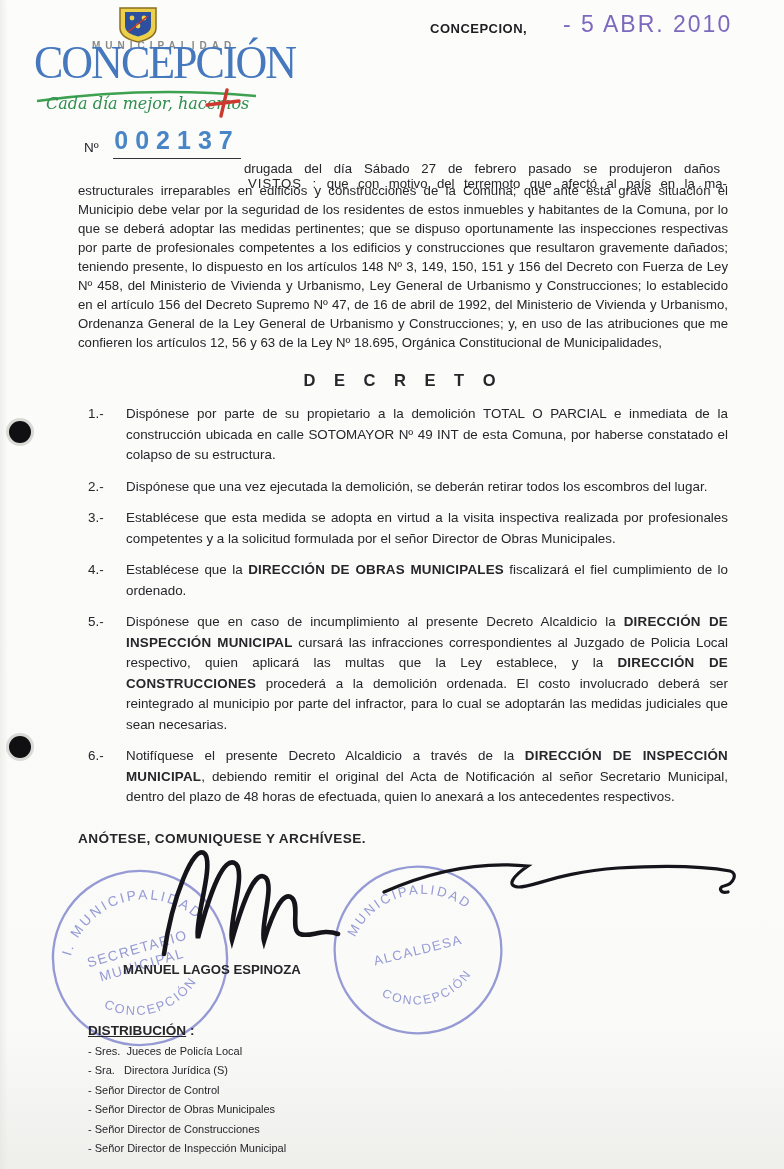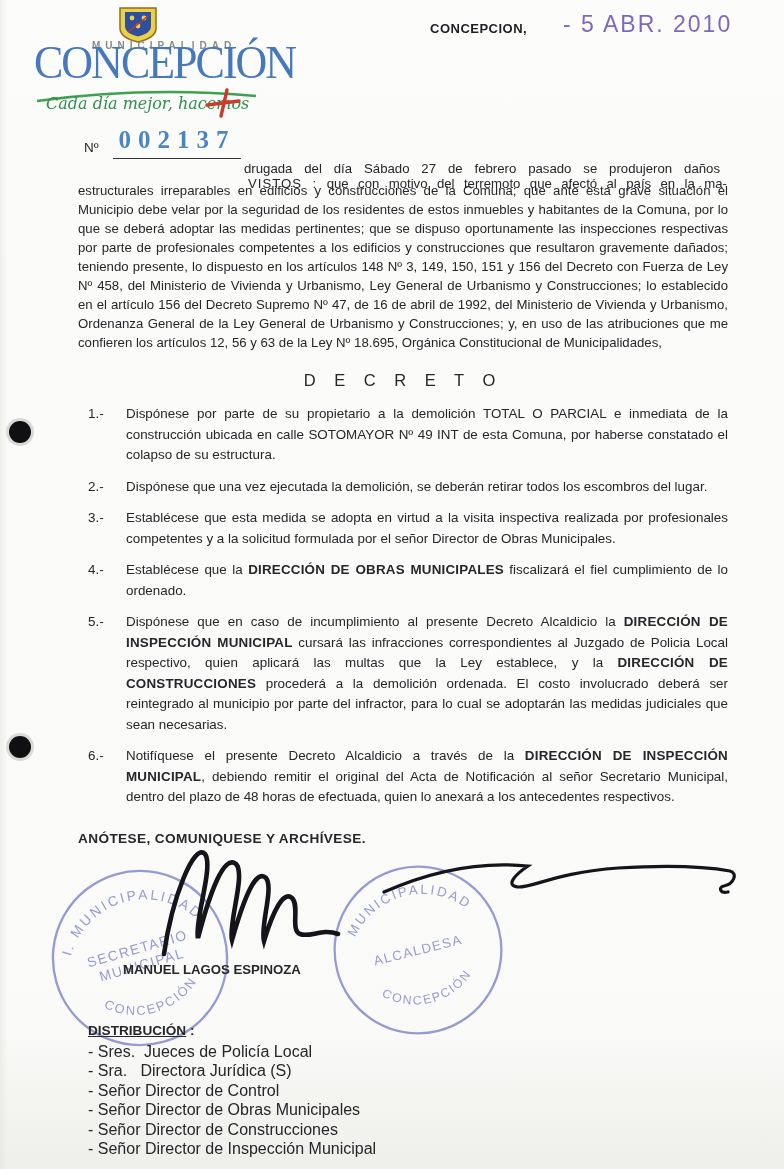--- a/index.html
+++ b/index.html
@@ -41,41 +41,41 @@
     color:var(--date_stamp_purple,#6f58b8);opacity:.9;
   }
   
   .no-label{position:absolute;left:84px;top:140px;font-size:13.5px;}
   .no-underline{
     position:absolute;left:113px;top:141px;width:128px;height:17px;
     border-bottom:1.5px solid #33333a;
   }
   .stamped-number{
     position:absolute;left:50%;top:-15px;transform:translateX(-50%);
-    font-family:Liberation Serif, serif;font-weight:bold;
+    font-family:Liberation Sans, sans-serif;font-weight:bold;
     font-size:25px;letter-spacing:7px;
     color:var(--number_stamp_blue,#3a7cc2);opacity:.92;white-space:nowrap;
   }
   .vline1{
     position:absolute;left:248px;top:140px;width:479px;
     font-size:13.2px;text-align:justify;text-align-last:justify;margin-top:36px;
   }
   .vline1 .kw{letter-spacing:1px;}
   .vline2{
     position:absolute;left:244px;top:161px;width:476px;
     font-size:13.2px;text-align:justify;text-align-last:justify;
   }
   .vistos-body{
     position:absolute;left:78px;top:181px;width:650px;
     font-size:13.2px;line-height:19px;text-align:justify;
   }
   
   .decree-heading{
     position:absolute;left:78px;top:371px;width:650px;
-    text-align:center;font-size:16.5px;font-weight:normal;letter-spacing:7px;
+    text-align:center;font-size:16.5px;font-weight:bold;letter-spacing:7px;
   }
   .decree-items{position:absolute;left:88px;top:404px;width:640px;}
   .decree-item{display:flex;margin-bottom:11px;}
   .item-number{width:38px;flex:none;font-size:13.4px;line-height:20.5px;}
   .item-text{flex:1;font-size:13.4px;line-height:20.5px;text-align:justify;}
   .item-text b{letter-spacing:.2px;}
   .closing-line{
     position:absolute;left:78px;top:831px;width:690px;
     font-size:13.6px;font-weight:bold;letter-spacing:.4px;
   }
@@ -88,21 +88,21 @@
   .sig-left{position:absolute;left:150px;top:836px;}
   .sig-right{position:absolute;left:378px;top:850px;}
   .sig-name-block{position:absolute;text-align:center;font-weight:bold;}
   .name-left{left:112px;top:960px;width:200px;font-size:13.2px;line-height:20px;}
   .name-right{left:382px;top:892px;width:238px;font-size:13.2px;line-height:20px;}
   
   .distribution{position:absolute;left:88px;top:1023px;}
   .dist-heading{font-size:13.6px;font-weight:bold;}
   .dist-heading .u{text-decoration:underline;}
   .dist-list{margin-top:4px;}
-  .dist-item{font-size:16px;line-height:19.4px;white-space:pre-wrap;}
+  .dist-item{font-size:11px;line-height:19.4px;white-space:pre-wrap;}
   
   .hole{
     position:absolute;left:9px;width:22px;height:22px;border-radius:50%;
     background:#101012;box-shadow:0 0 0 3px #d9d9d5;
   }
   .hole-1{top:421px;}
   .hole-2{top:736px;}
   .scan-edge{
     position:absolute;left:0;top:0;width:8px;height:100%;
     background:linear-gradient(90deg,#e3e3df,rgba(255,255,255,0));

